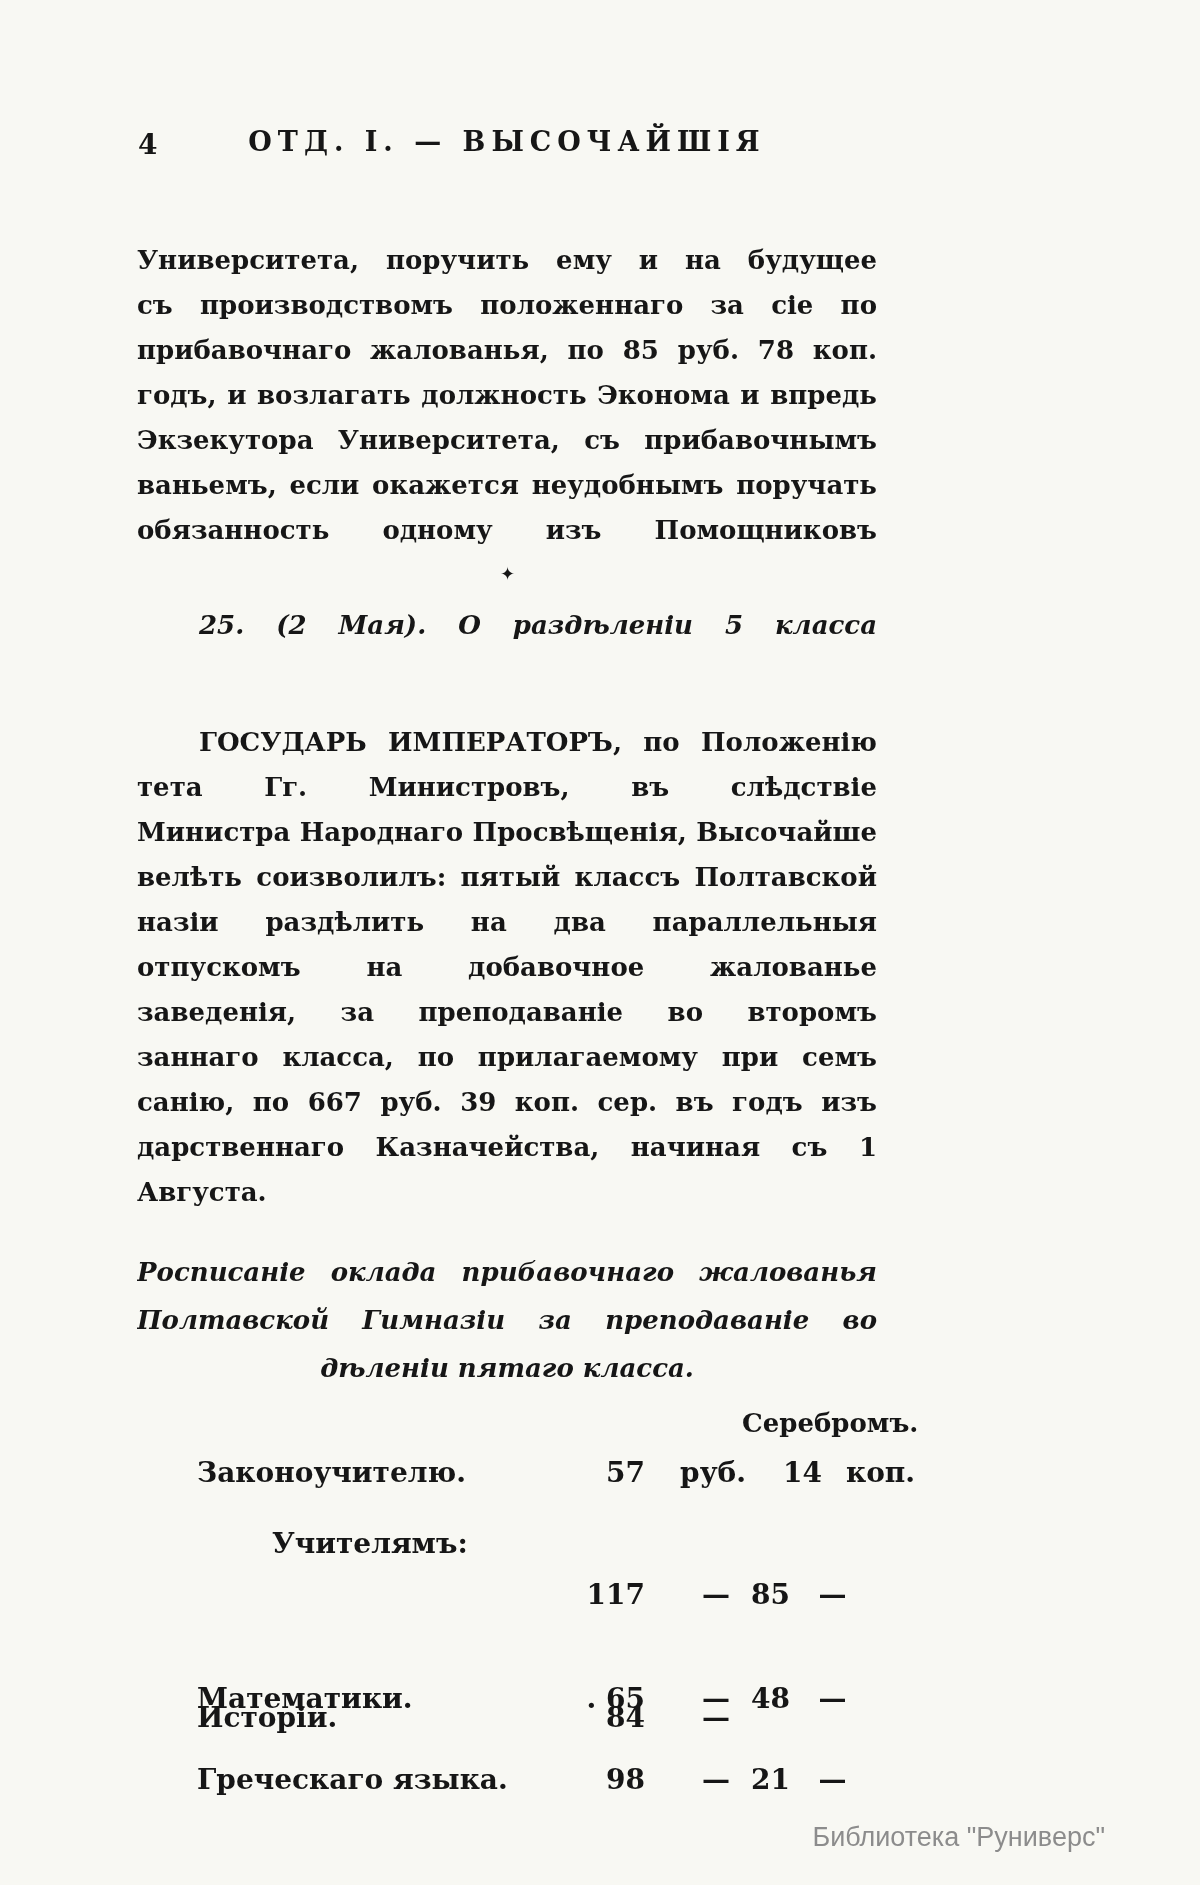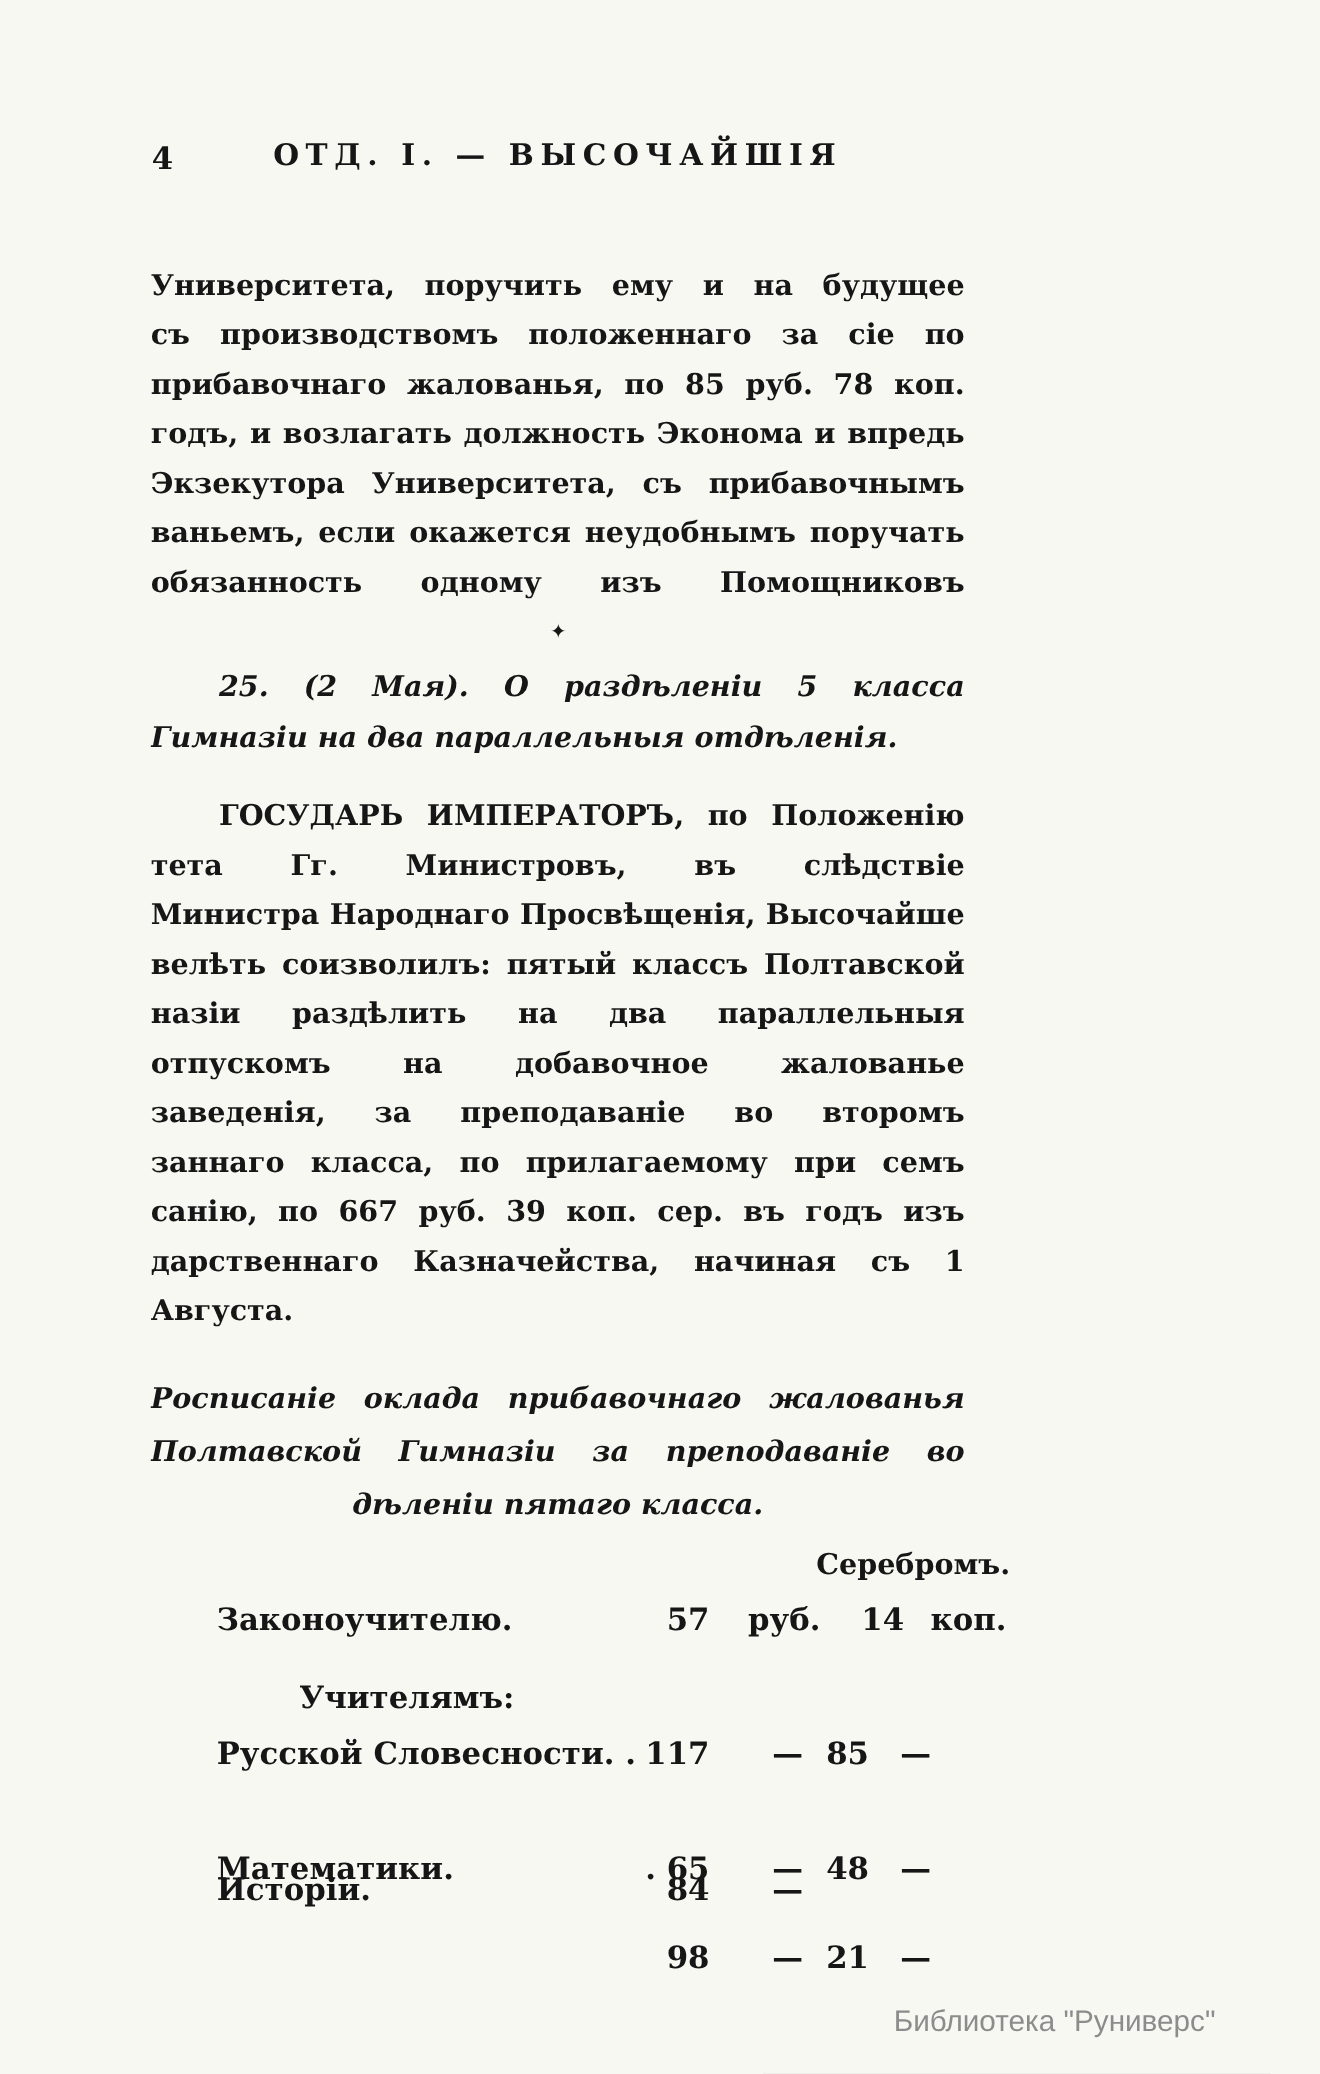--- a/index.html
+++ b/index.html
@@ -66,21 +66,20 @@
     <div class="line j">годъ, и возлагать должность Эконома и впредь на</div>
     <div class="line j">Экзекутора Университета, съ прибавочнымъ жало-</div>
     <div class="line j">ваньемъ, если окажется неудобнымъ поручать эту</div>
     <div class="line j">обязанность одному изъ Помощниковъ Инспектора.</div>
   </div>
 
   <div class="ornament">✦</div>
 
   <div class="block italic-block" style="top:602px; line-height:46px;">
     <div class="line j indent" style="height:46px;">25. (2 Мая). О раздѣленіи 5 класса Полтавской</div>
-    <div class="line" style="height:46px;">Гимназіи на два параллельныя отдѣленія.</div>
   </div>
 
   <div class="block body-block" style="top:720px;">
     <div class="line j indent">ГОСУДАРЬ ИМПЕРАТОРЪ, по Положенію Коми-</div>
     <div class="line j">тета Гг. Министровъ, въ слѣдствіе представленія Г.</div>
     <div class="line j">Министра Народнаго Просвѣщенія, Высочайше по-</div>
     <div class="line j">велѣть соизволилъ: пятый классъ Полтавской Гим-</div>
     <div class="line j">назіи раздѣлить на два параллельныя отдѣленія, съ</div>
     <div class="line j">отпускомъ на добавочное жалованье Учителямъ сего</div>
     <div class="line j">заведенія, за преподаваніе во второмъ отдѣленіи ска-</div>
@@ -108,21 +107,20 @@
         <span class="c2">14</span>
         <span class="c3">коп.</span>
       </span>
     </div>
 
     <div class="trow" style="top:1516px;margin-top:10px;">
       <span class="rlabel ind">Учителямъ:</span>
     </div>
 
     <div class="trow" style="top:1577px;">
-      <span class="rlabel">Русской Словесности. .</span>
       <span class="cells">
         <span class="c0">117</span>
         <span class="c1">—</span>
         <span class="c2">85</span>
         <span class="c3">—</span>
       </span>
     </div>
 
     <div class="trow" style="top:1639px;margin-top:42px;">
       <span class="rlabel">Математики.</span>
@@ -138,20 +136,21 @@
       <span class="rlabel">Исторіи.</span>
       <span class="cells">
         <span class="c0">84</span>
         <span class="c1">—</span>
         <span class="c2"></span>
         <span class="c3"></span>
       </span>
     </div>
 
     <div class="trow" style="top:1762px;">
+      <span class="rlabel">Греческаго языка.</span>
       <span class="cells">
         <span class="c0">98</span>
         <span class="c1">—</span>
         <span class="c2">21</span>
         <span class="c3">—</span>
       </span>
     </div>
 
   </div>
 

